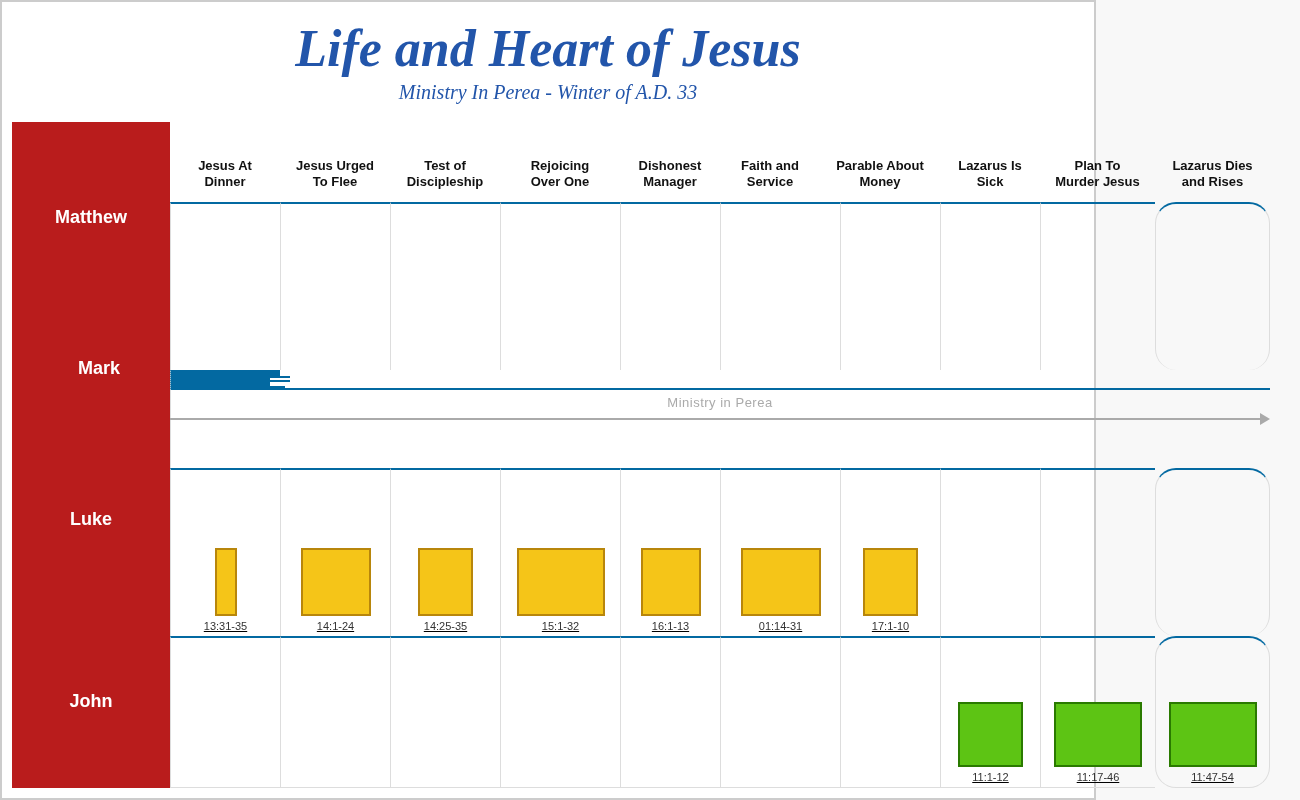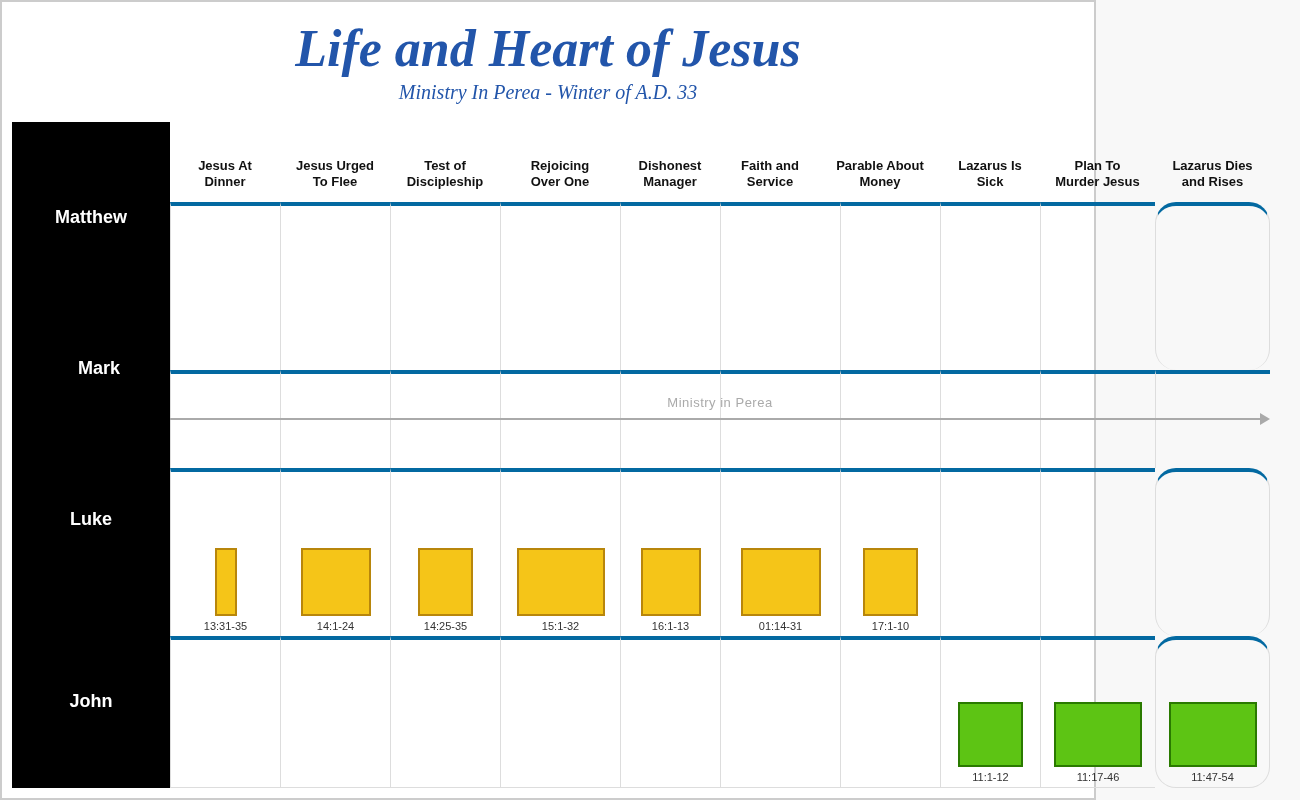--- a/index.html
+++ b/index.html
@@ -38,21 +38,21 @@
       margin-top: 4px;
     }
     .main-area {
       display: flex;
       flex: 1;
       padding: 10px 10px 10px 0;
     }
     
     .sidebar {
       width: 158px;
-      background: #000000;
+      background: #b91c1c;
       display: flex;
       flex-direction: column;
       flex-shrink: 0;
       margin-left: 10px;
     }
     .sidebar-row {
       display: flex;
       align-items: center;
       justify-content: center;
       color: white;
@@ -101,27 +101,28 @@
     .grid-row {
       display: flex;
       position: relative;
     }
     .grid-row.matthew { flex: 2.2; }
     .grid-row.mark { flex: 1.3; }
     .grid-row.luke { flex: 2.2; }
     .grid-row.john { flex: 2.0; }
 
     .grid-cell {
-      border-top: 4px solid #0369a1;
+      border-top: 2px solid #0369a1;
       border-left: 1px solid #ddd;
       display: flex;
       flex-direction: column;
       align-items: center;
       justify-content: flex-start;
       position: relative;
+      text-decoration: underline;
     }
     .grid-cell:last-child {
       border-right: 1px solid #ddd;
       border-radius: 21px;
     }
     .grid-row:last-child .grid-cell {
       border-bottom: 1px solid #ddd;
     }
 
     
@@ -244,21 +245,21 @@
           <div class="grid-cell col-w3"></div>
           <div class="grid-cell col-w4"></div>
           <div class="grid-cell col-w5"></div>
           <div class="grid-cell col-w6"></div>
           <div class="grid-cell col-w7"></div>
           <div class="grid-cell col-w8"></div>
           <div class="grid-cell col-w9"></div>
           <div class="grid-cell col-w10"></div>
         </div>
 
-        <div class="grid-row mark" style="position:relative;">
+        <div class="grid-row mark" style="position:relative;flex-direction:column;">
           <div class="grid-cell col-w1"></div>
           <div class="grid-cell col-w2"></div>
           <div class="grid-cell col-w3"></div>
           <div class="grid-cell col-w4"></div>
           <div class="grid-cell col-w5"></div>
           <div class="grid-cell col-w6"></div>
           <div class="grid-cell col-w7"></div>
           <div class="grid-cell col-w8"></div>
           <div class="grid-cell col-w9"></div>
           <div class="grid-cell col-w10"></div>

